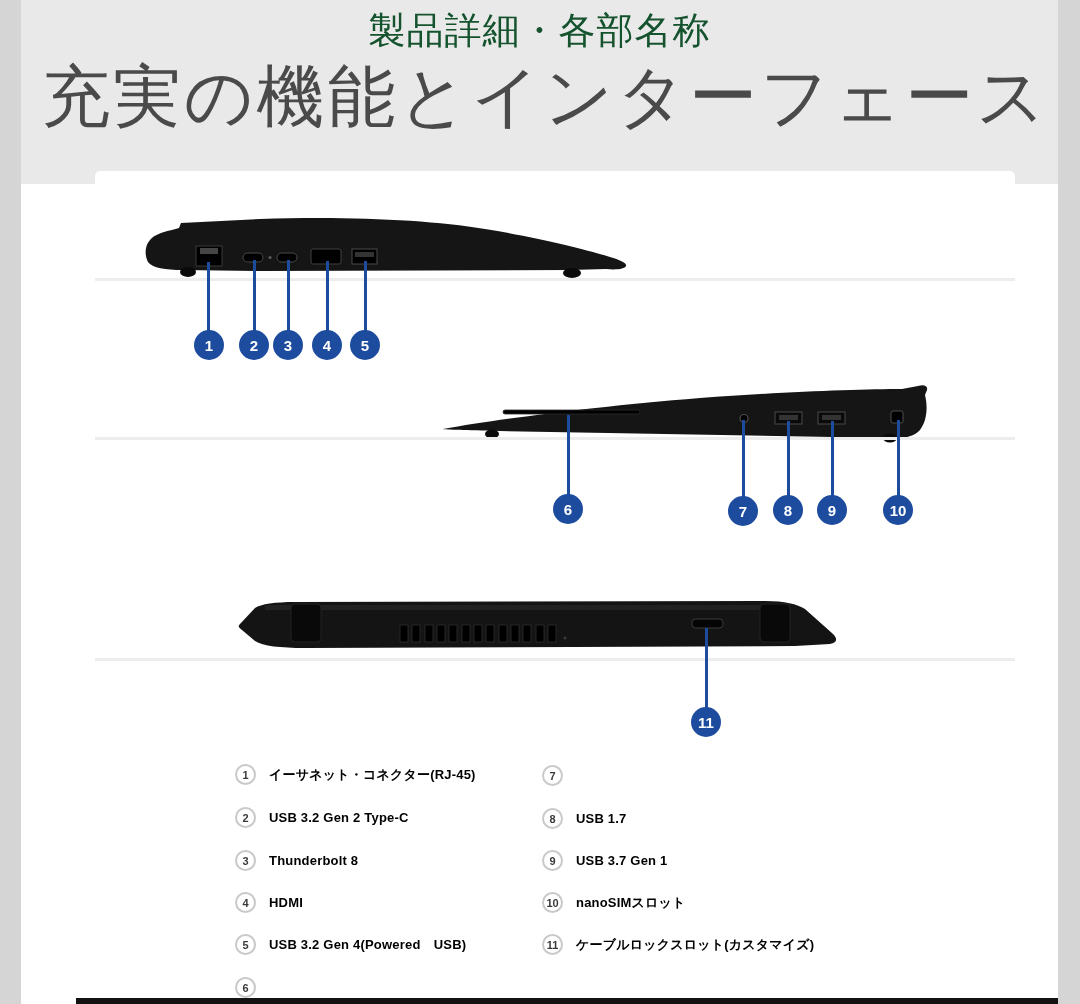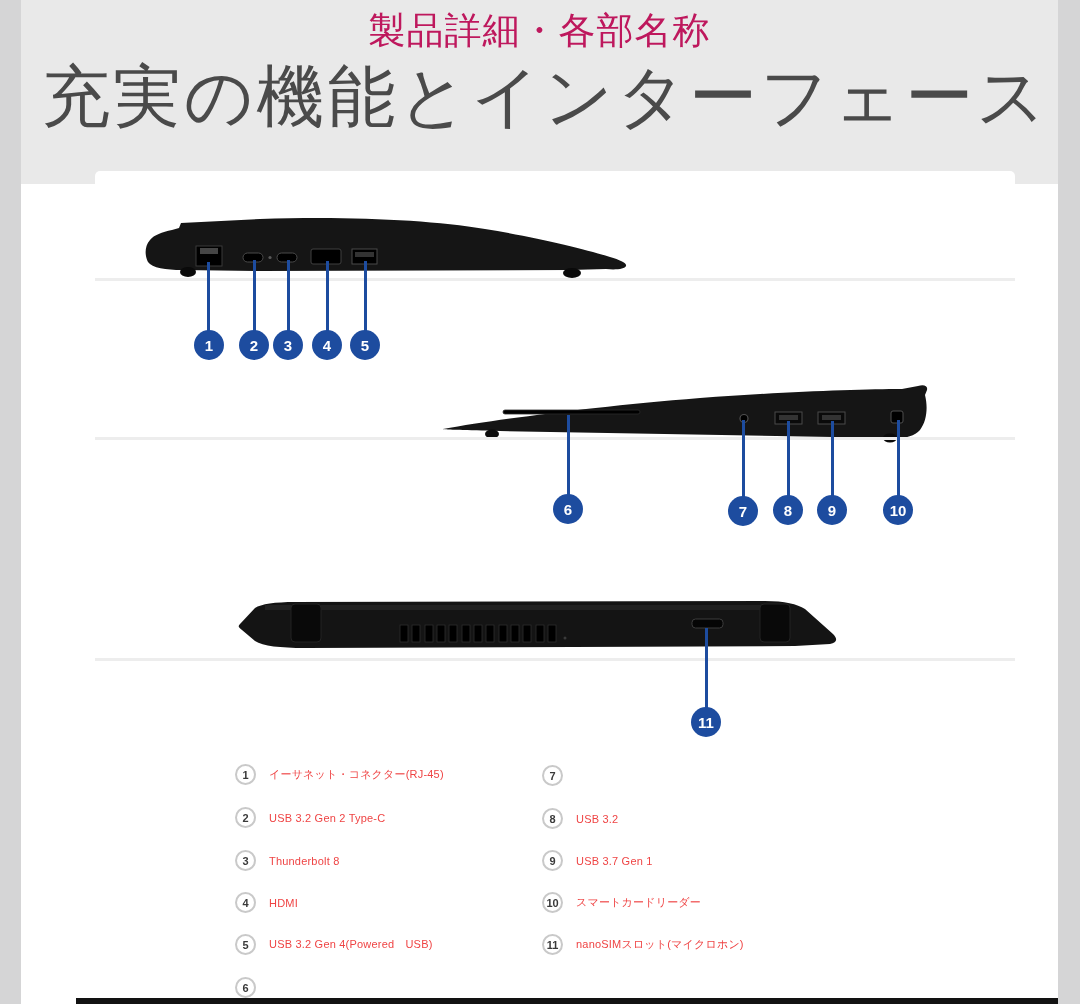--- a/index.html
+++ b/index.html
@@ -3,36 +3,36 @@
 <meta charset="utf-8">
 <style>
   html,body{margin:0;padding:0;background:#fff;}
   .page{position:relative;width:1080px;height:1004px;background:#ffffff;
         font-family:"Liberation Sans",sans-serif;overflow:hidden;}
   .strip{position:absolute;top:0;height:1004px;background:#d5d5d6;}
   .strip.left{left:0;width:21px;}
   .strip.right{left:1058px;width:22px;}
   .banner{position:absolute;left:21px;top:0;width:1037px;height:184px;background:#e9e9e9;}
   .subtitle{position:absolute;left:0;right:0;top:6px;text-align:center;
-            font-size:37px;color:#be185d;letter-spacing:1px;}
+            font-size:37px;color:#14532d;letter-spacing:1px;}
   .title{position:absolute;left:21px;top:52px;font-size:68px;color:#4a4a4a;
          letter-spacing:3px;white-space:nowrap;}
   .card-top{position:absolute;left:95px;top:171px;width:920px;height:16px;
             background:#ffffff;border-radius:5px 5px 0 0;}
   .figure{position:absolute;}
   .leader{position:absolute;width:3px;background:#1d4c9f;}
   .callout{position:absolute;width:30px;height:30px;border-radius:50%;
            background:#1d4c9f;color:#ffffff;font-weight:700;font-size:15px;
            display:flex;align-items:center;justify-content:center;}
   .shadow-line{position:absolute;left:95px;width:920px;height:3px;background:#ededed;}
   .legend-row{position:absolute;display:flex;align-items:center;gap:13px;}
   .lnum{width:21px;height:21px;border-radius:50%;border:2px solid #c9c9c9;
         color:#3a3a3a;font-size:11px;font-weight:700;background:#fff;
         display:flex;align-items:center;justify-content:center;box-sizing:border-box;}
-  .llabel{font-size:11px;font-weight:400;color:#ef4444;letter-spacing:.2px;white-space:nowrap;}
+  .llabel{font-size:13px;font-weight:700;color:#000000;letter-spacing:.2px;white-space:nowrap;}
   .bottom-bar{position:absolute;left:76px;top:998px;width:982px;height:6px;background:#121212;}
 </style>
 </head>
 <body>
 
 <div class="page">
 
   <div class="strip left"></div>
   <div class="strip right"></div>
 
@@ -149,30 +149,30 @@
   </div>
   <div class="legend-row" style="left:235px;top:977px;">
     <span class="lnum">6</span>
   </div>
 
   <div class="legend-row" style="left:542px;top:765px;">
     <span class="lnum">7</span>
   </div>
   <div class="legend-row" style="left:542px;top:808px;">
     <span class="lnum">8</span>
-    <span class="llabel">USB 3.2</span>
+    <span class="llabel">USB 1.7</span>
   </div>
   <div class="legend-row" style="left:542px;top:850px;">
     <span class="lnum">9</span>
     <span class="llabel">USB 3.7 Gen 1</span>
   </div>
   <div class="legend-row" style="left:542px;top:892px;">
     <span class="lnum">10</span>
-    <span class="llabel">スマートカードリーダー</span>
+    <span class="llabel">nanoSIMスロット</span>
   </div>
   <div class="legend-row" style="left:542px;top:934px;">
     <span class="lnum">11</span>
-    <span class="llabel">nanoSIMスロット(マイクロホン)</span>
+    <span class="llabel">ケーブルロックスロット(カスタマイズ)</span>
   </div>
 
   <div class="bottom-bar"></div>
 
 </div>
 
 </body></html>

